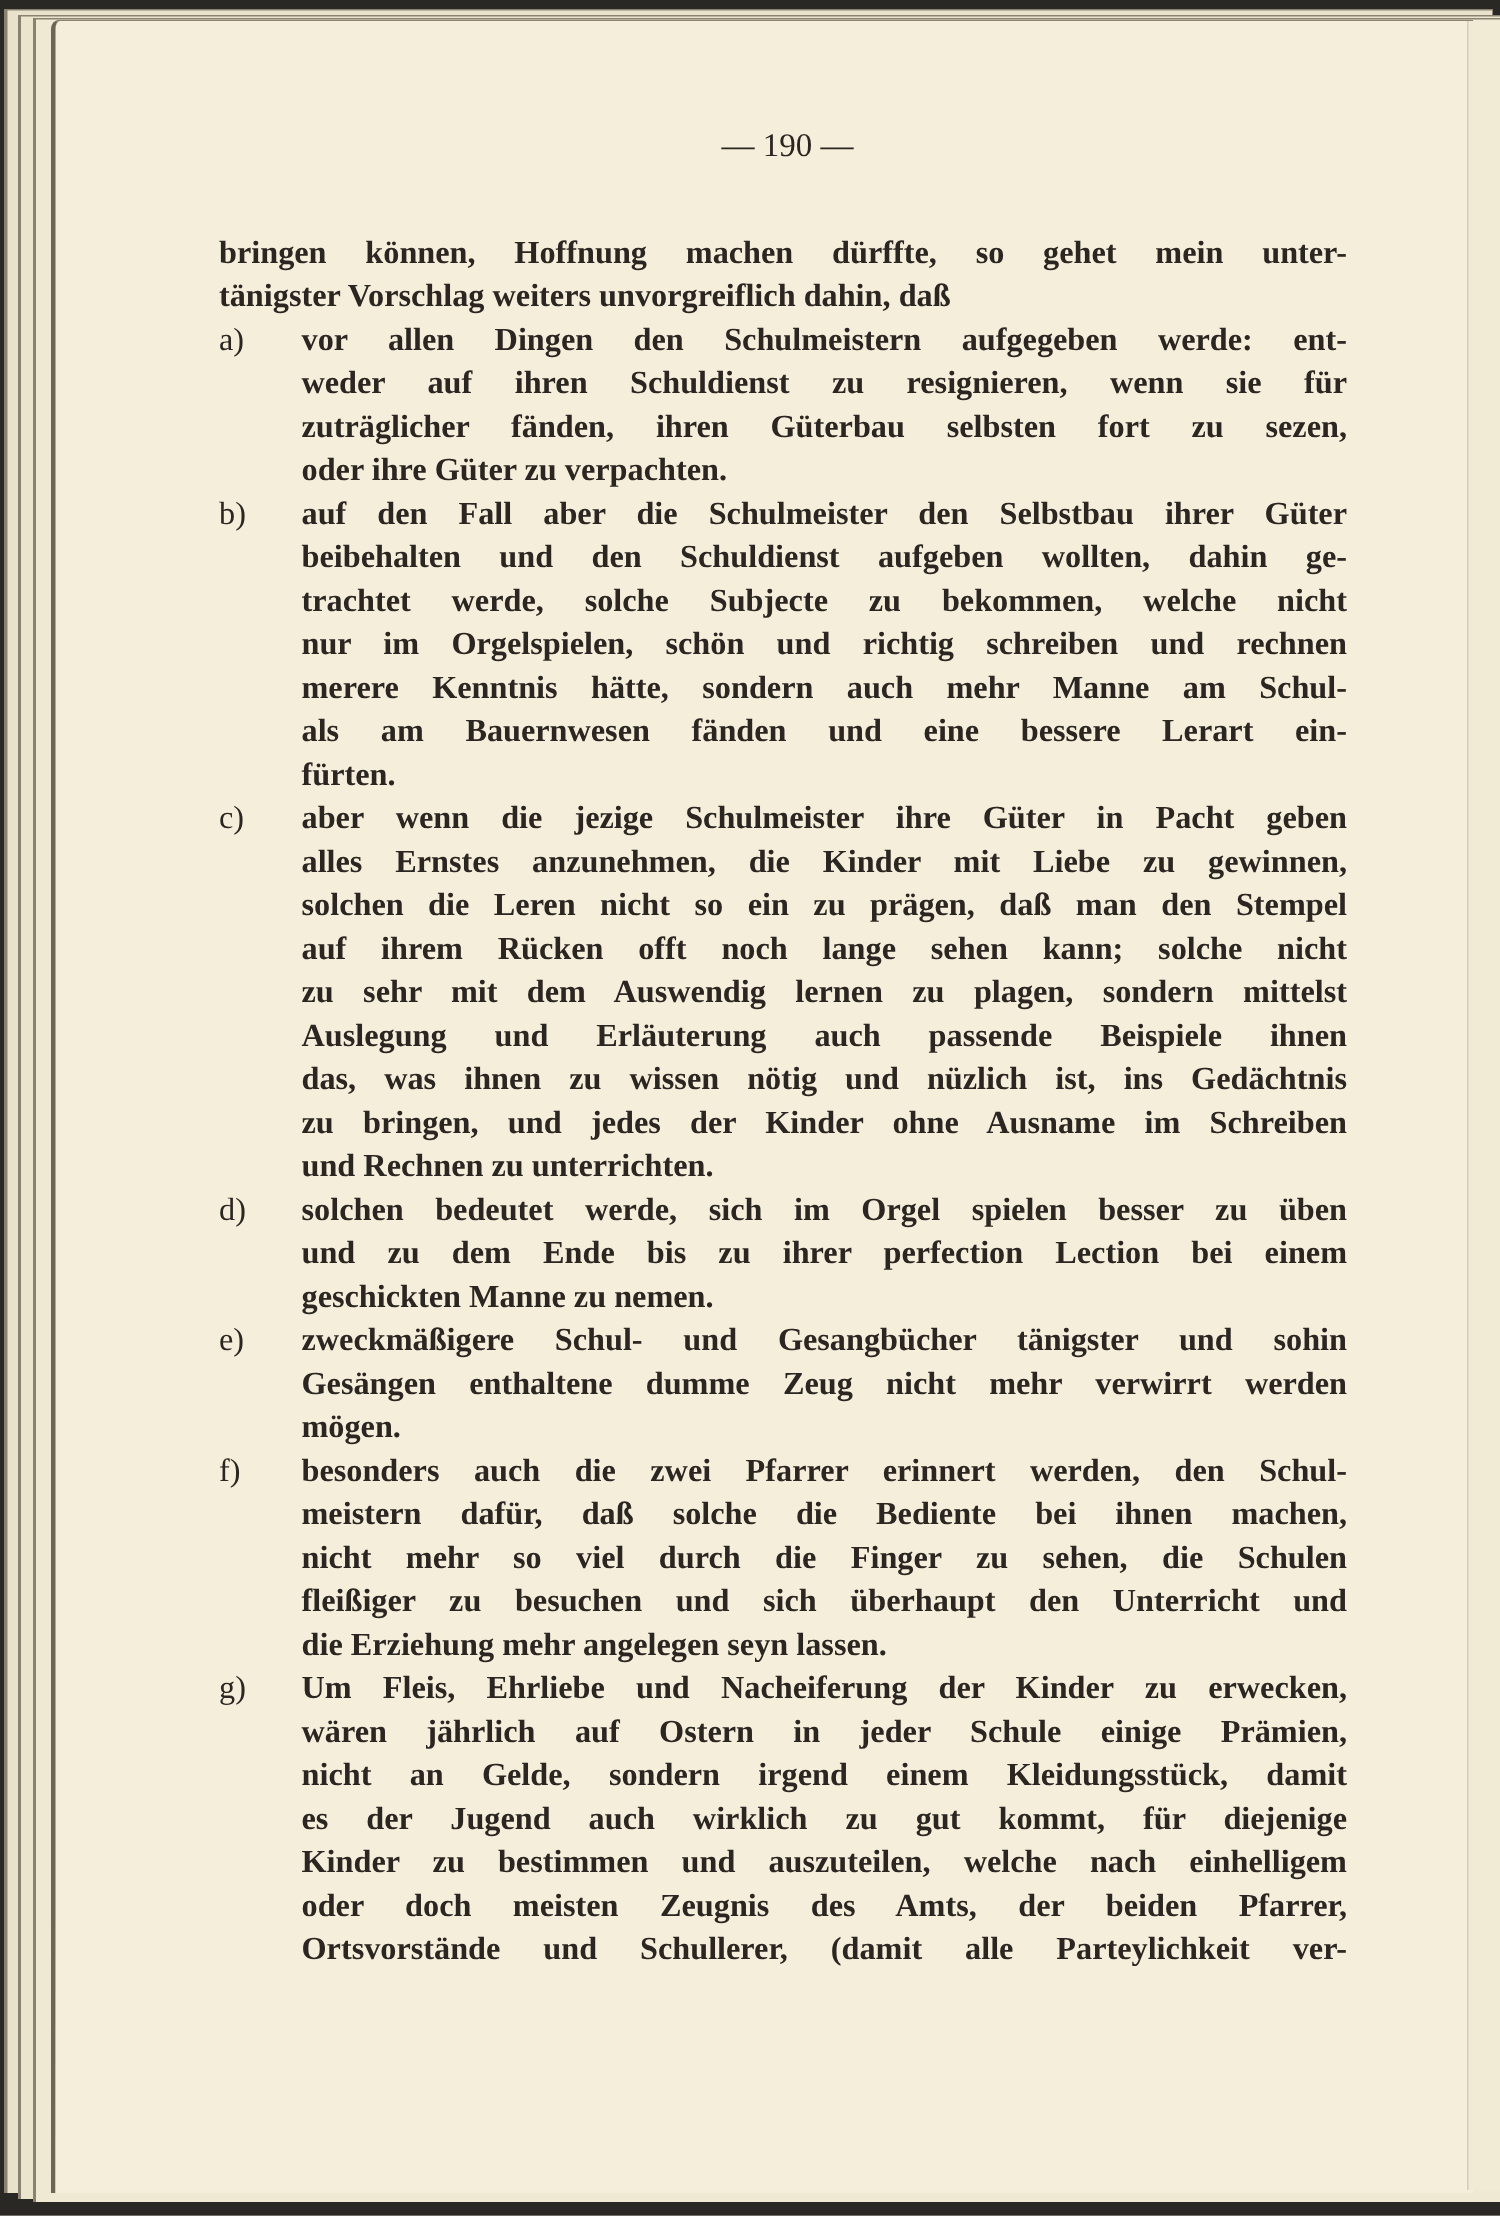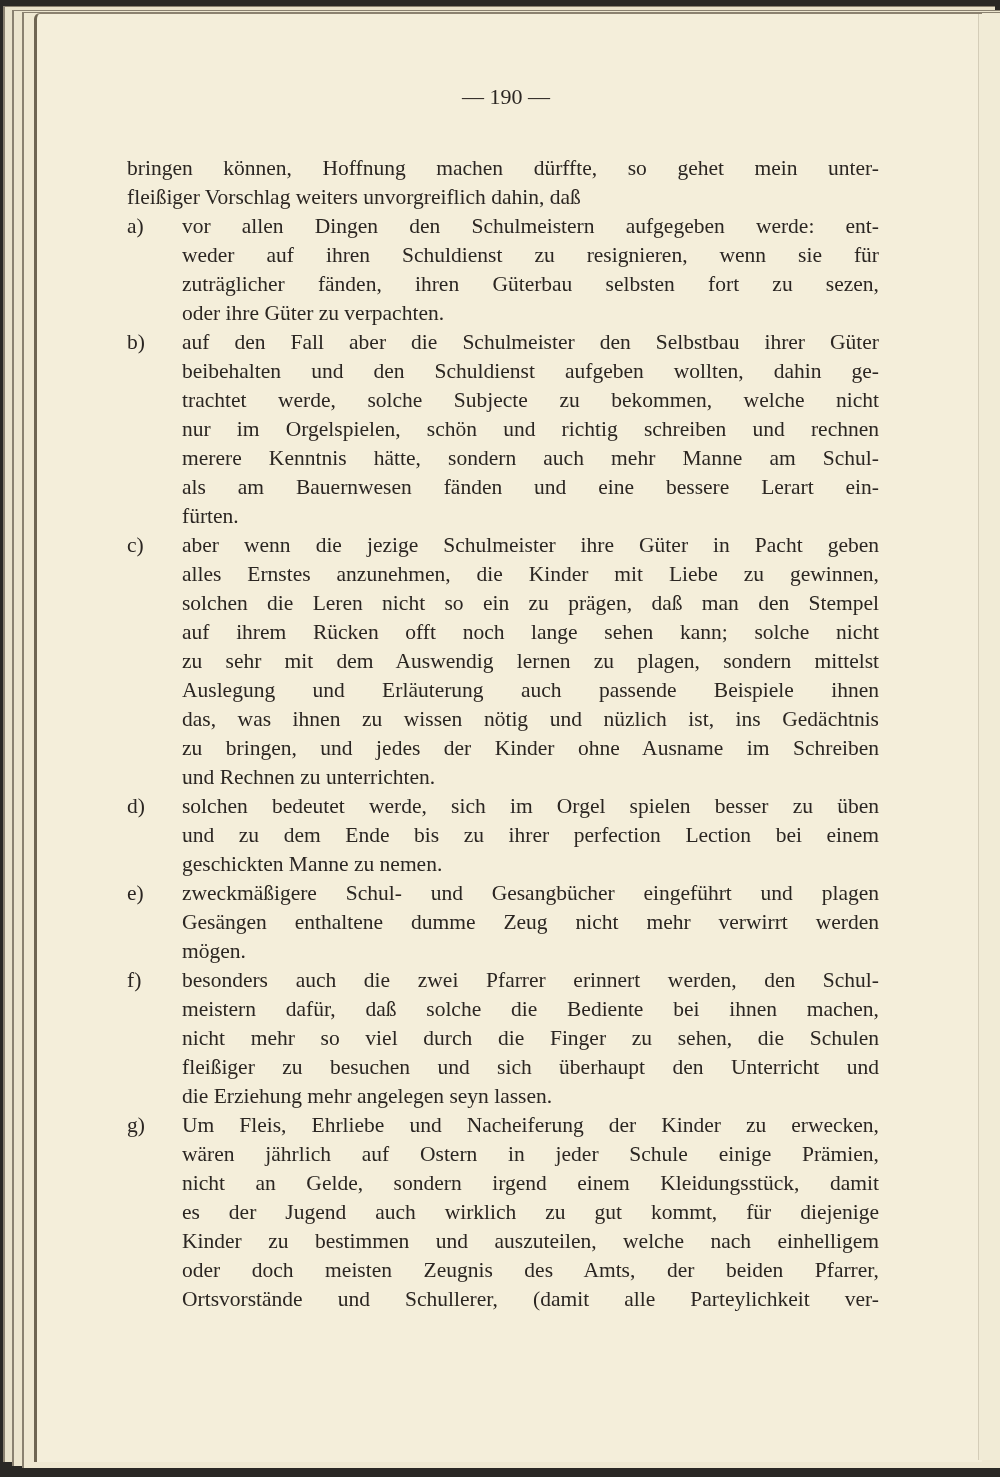--- a/index.html
+++ b/index.html
@@ -24,30 +24,30 @@
     background: #f4eeda;
     border-left: 3px solid #6f6553;
     border-top: 1px solid #8c826f;
     border-radius: 6px 0 0 0;
   }
   .page-right-edge {
     position: absolute; left: 978px; top: 14px; width: 22px; height: 1446px;
     background: #f1ebd6; border-left: 1px solid #d4cdb8;
   }
   .text {
-    position: absolute; left: 127px; top: 84px; width: 752px;
+    position: absolute; left: 146px; top: 84px; width: 752px;
     font-family: "Liberation Serif", "DejaVu Serif", serif;
     font-size: 21.5px; color: #2b2622;
   }
   .page-num {
     text-align: center; font-size: 22px; margin: 0 0 44px 0; padding-left: 6px;
   }
   .line {
     height: 29px; line-height: 29px; white-space: nowrap;
-    text-align: justify; text-align-last: justify;
+    text-align: justify; text-align-last: justify; font-weight: bold;
   }
   .line.last { text-align-last: left; }
   .indent { padding-left: 55px; }
   .item {
     position: relative;
   }
   .label {
     position: absolute; left: 0; top: 0; line-height: 29px;
   }
 </style>
@@ -59,21 +59,21 @@
 <div class="page-stack s2"></div>
 <div class="page-stack s3"></div>
 <div class="page"></div>
 <div class="page-right-edge"></div>
 
 <div class="text">
   <div class="page-num">— 190 —</div>
 
   <div>
     <div class="line">bringen können, Hoffnung machen dürffte, so gehet mein unter-</div>
-    <div class="line last">fleißiger Vorschlag weiters unvorgreiflich dahin, daß</div>
+    <div class="line last">tänigster Vorschlag weiters unvorgreiflich dahin, daß</div>
   </div>
 
   <div id="items">
       <div class="item">
         <span class="label">a)</span>
         <div class="line indent">vor allen Dingen den Schulmeistern aufgegeben werde: ent-</div>
         <div class="line indent">weder auf ihren Schuldienst zu resignieren, wenn sie für</div>
         <div class="line indent">zuträglicher fänden, ihren Güterbau selbsten fort zu sezen,</div>
         <div class="line indent last">oder ihre Güter zu verpachten.</div>
       </div>
@@ -100,21 +100,21 @@
         <div class="line indent last">und Rechnen zu unterrichten.</div>
       </div>
       <div class="item">
         <span class="label">d)</span>
         <div class="line indent">solchen bedeutet werde, sich im Orgel spielen besser zu üben</div>
         <div class="line indent">und zu dem Ende bis zu ihrer perfection Lection bei einem</div>
         <div class="line indent last">geschickten Manne zu nemen.</div>
       </div>
       <div class="item">
         <span class="label">e)</span>
-        <div class="line indent">zweckmäßigere Schul- und Gesangbücher eingeführt und plagen</div>
+        <div class="line indent">zweckmäßigere Schul- und Gesangbücher tänigster und sohin</div>
         <div class="line indent">Gesängen enthaltene dumme Zeug nicht mehr verwirrt werden</div>
         <div class="line indent last">mögen.</div>
       </div>
       <div class="item">
         <span class="label">f)</span>
         <div class="line indent">besonders auch die zwei Pfarrer erinnert werden, den Schul-</div>
         <div class="line indent">meistern dafür, daß solche die Bediente bei ihnen machen,</div>
         <div class="line indent">nicht mehr so viel durch die Finger zu sehen, die Schulen</div>
         <div class="line indent">fleißiger zu besuchen und sich überhaupt den Unterricht und</div>
         <div class="line indent last">die Erziehung mehr angelegen seyn lassen.</div>

